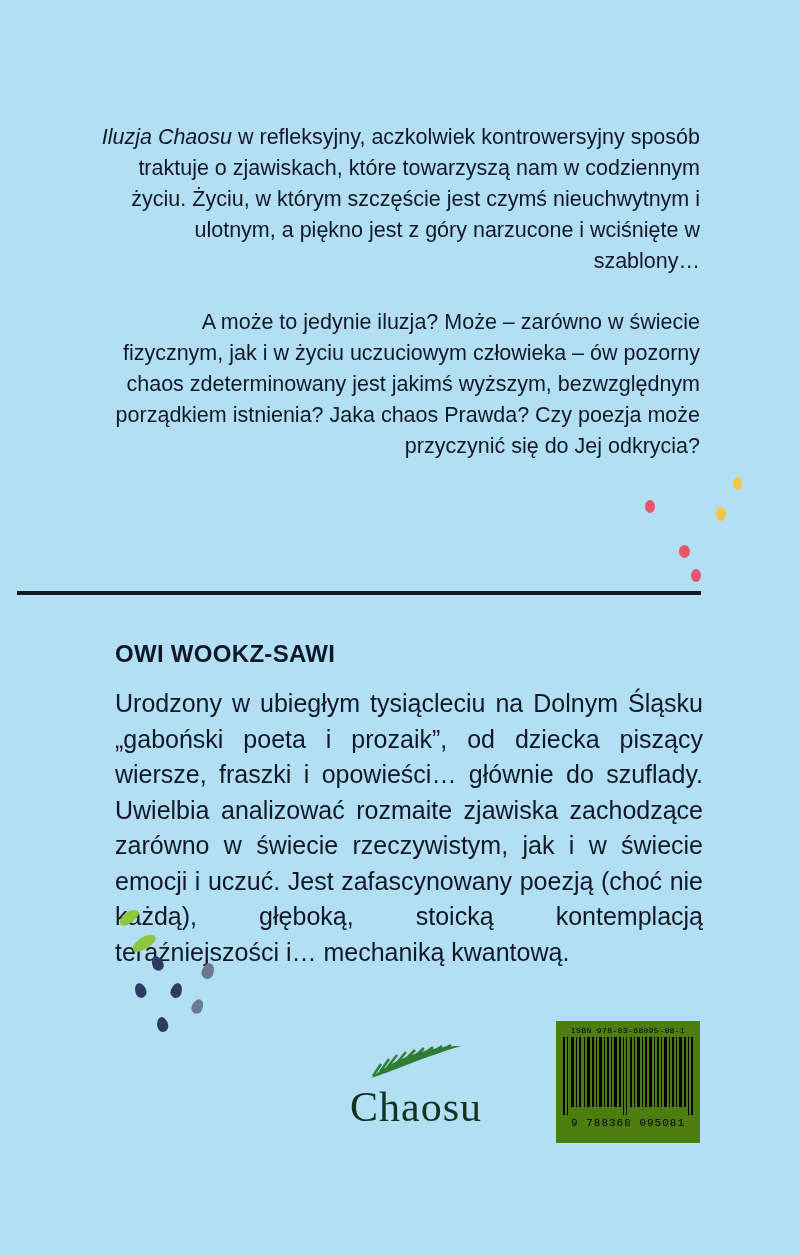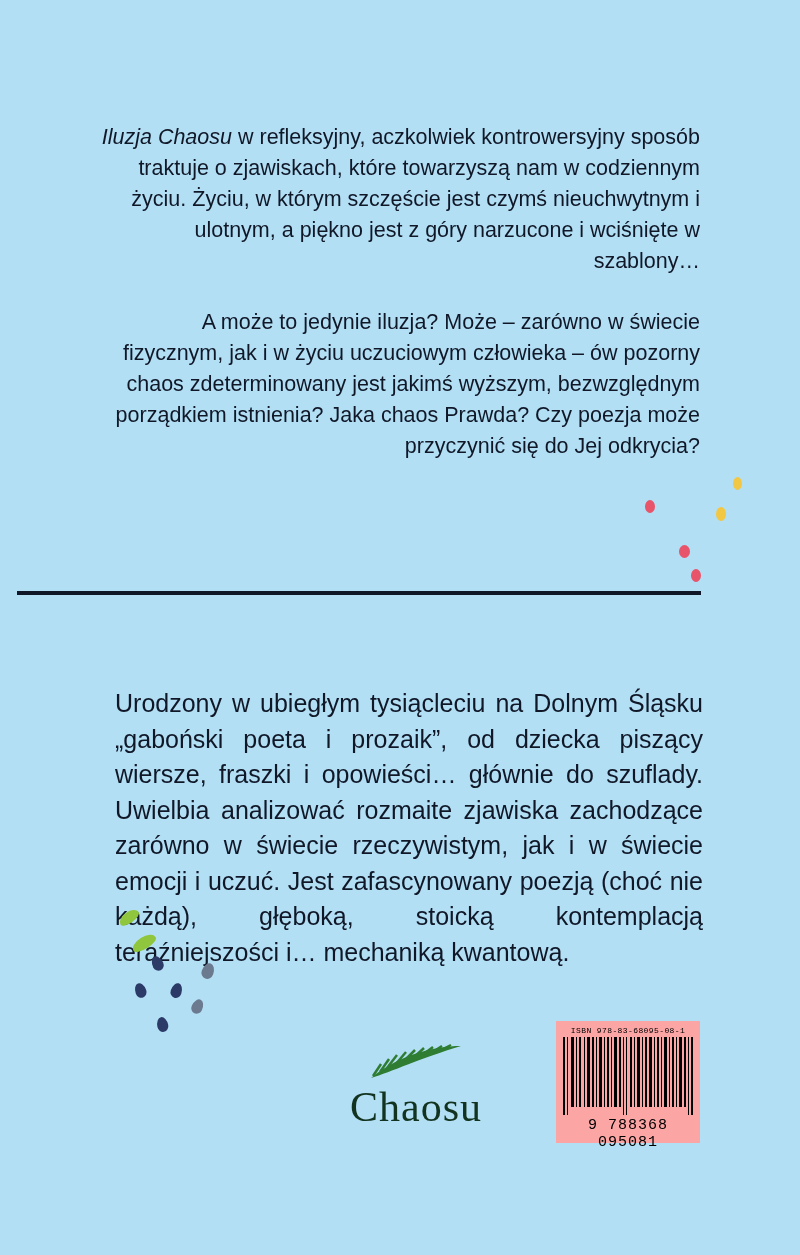--- a/index.html
+++ b/index.html
@@ -112,40 +112,40 @@
     margin-top: 2px;
   }
 
   
   .barcode-box {
     position: absolute;
     left: 556px;
     top: 1021px;
     width: 144px;
     height: 122px;
-    background: #fca5a5;
+    background: #4d7c0f;
     padding: 4px 5px;
     box-sizing: border-box;
   }
   .barcode-isbn {
     font-family: "Liberation Mono", monospace;
     font-size: 8px;
     letter-spacing: 0.4px;
     text-align: center;
     color: #000;
     margin: 1px 0 2px 0;
   }
   .barcode-bars {
     display: block;
     width: 100%;
     height: 78px;
   }
   .barcode-digits {
     font-family: "Liberation Mono", monospace;
-    font-size: 15px;
+    font-size: 11px;
     letter-spacing: 1px;
     text-align: center;
     color: #000;
     margin-top: 2px;
   }
 </style>
 </head>
 <body>
 
 <div class="page">
@@ -156,20 +156,21 @@
   </div>
 
   <span class="confetti" style="left:733px; top:477px; width:9px; height:13px; background:#f2c744;"></span>
   <span class="confetti" style="left:645px; top:500px; width:10px; height:13px; background:#e8546a;"></span>
   <span class="confetti" style="left:716px; top:507px; width:10px; height:14px; background:#f2c744;"></span>
   <span class="confetti" style="left:679px; top:545px; width:11px; height:13px; background:#e8546a;"></span>
   <span class="confetti" style="left:691px; top:569px; width:10px; height:13px; background:#e8546a;"></span>
 
   <div class="rule"></div>
 
+  <div class="author-name">OWI WOOKZ-SAWI</div>
   <div class="author-bio">Urodzony w ubiegłym tysiącleciu na Dolnym Śląsku „gaboński poeta i prozaik”, od dziecka piszący wiersze, fraszki i opowieści… głównie do szuflady. Uwielbia analizować rozmaite zjawiska zachodzące zarówno w świecie rzeczywistym, jak i w świecie emocji i uczuć. Jest zafascynowany poezją (choć nie każdą), głęboką, stoicką kontemplacją teraźniejszości i… mechaniką kwantową.</div>
 
   <span class="seed" style="left:118px; top:912px; width:22px; height:11px; background:#8fc63d; transform:rotate(-35deg);"></span>
   <span class="seed" style="left:131px; top:937px; width:26px; height:12px; background:#8fc63d; transform:rotate(-32deg);"></span>
   <span class="seed" style="left:152px; top:956px; width:11px; height:15px; background:#2b3a67; transform:rotate(-25deg);"></span>
   <span class="seed" style="left:202px; top:963px; width:12px; height:16px; background:#6b7a8f; transform:rotate(20deg);"></span>
   <span class="seed" style="left:135px; top:983px; width:11px; height:15px; background:#2b3a67; transform:rotate(-20deg);"></span>
   <span class="seed" style="left:171px; top:983px; width:11px; height:15px; background:#2b3a67; transform:rotate(18deg);"></span>
   <span class="seed" style="left:192px; top:999px; width:11px; height:15px; background:#6b7a8f; transform:rotate(25deg);"></span>
   <span class="seed" style="left:157px; top:1017px; width:11px; height:15px; background:#2b3a67; transform:rotate(-12deg);"></span>

